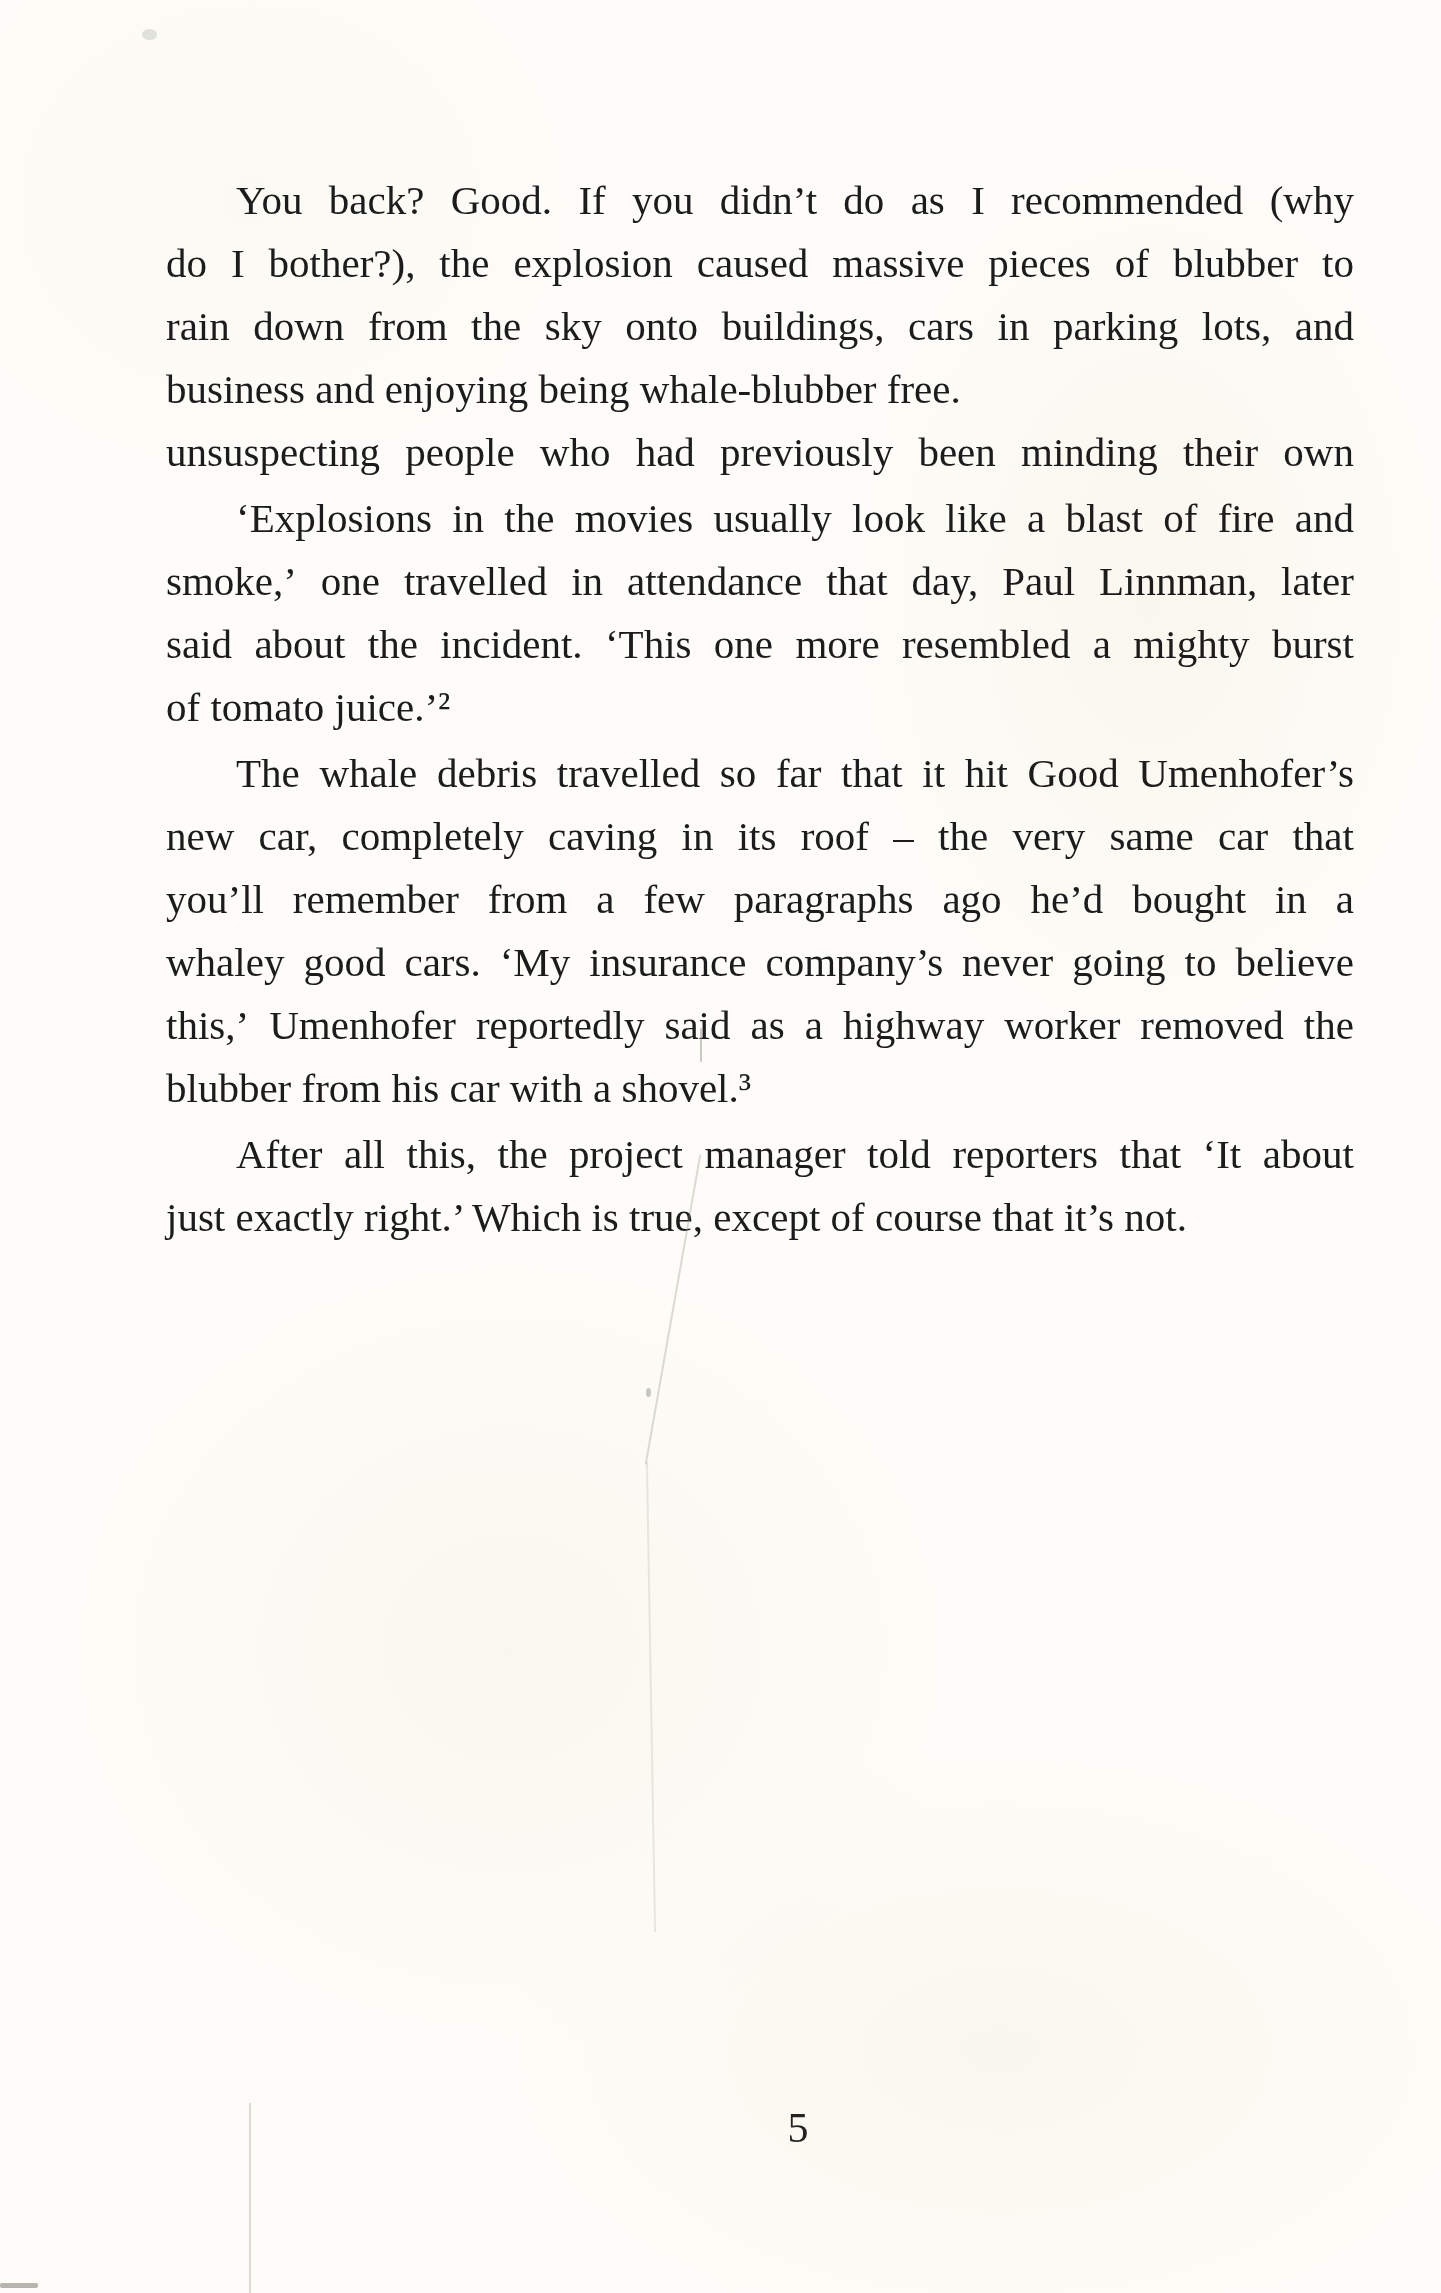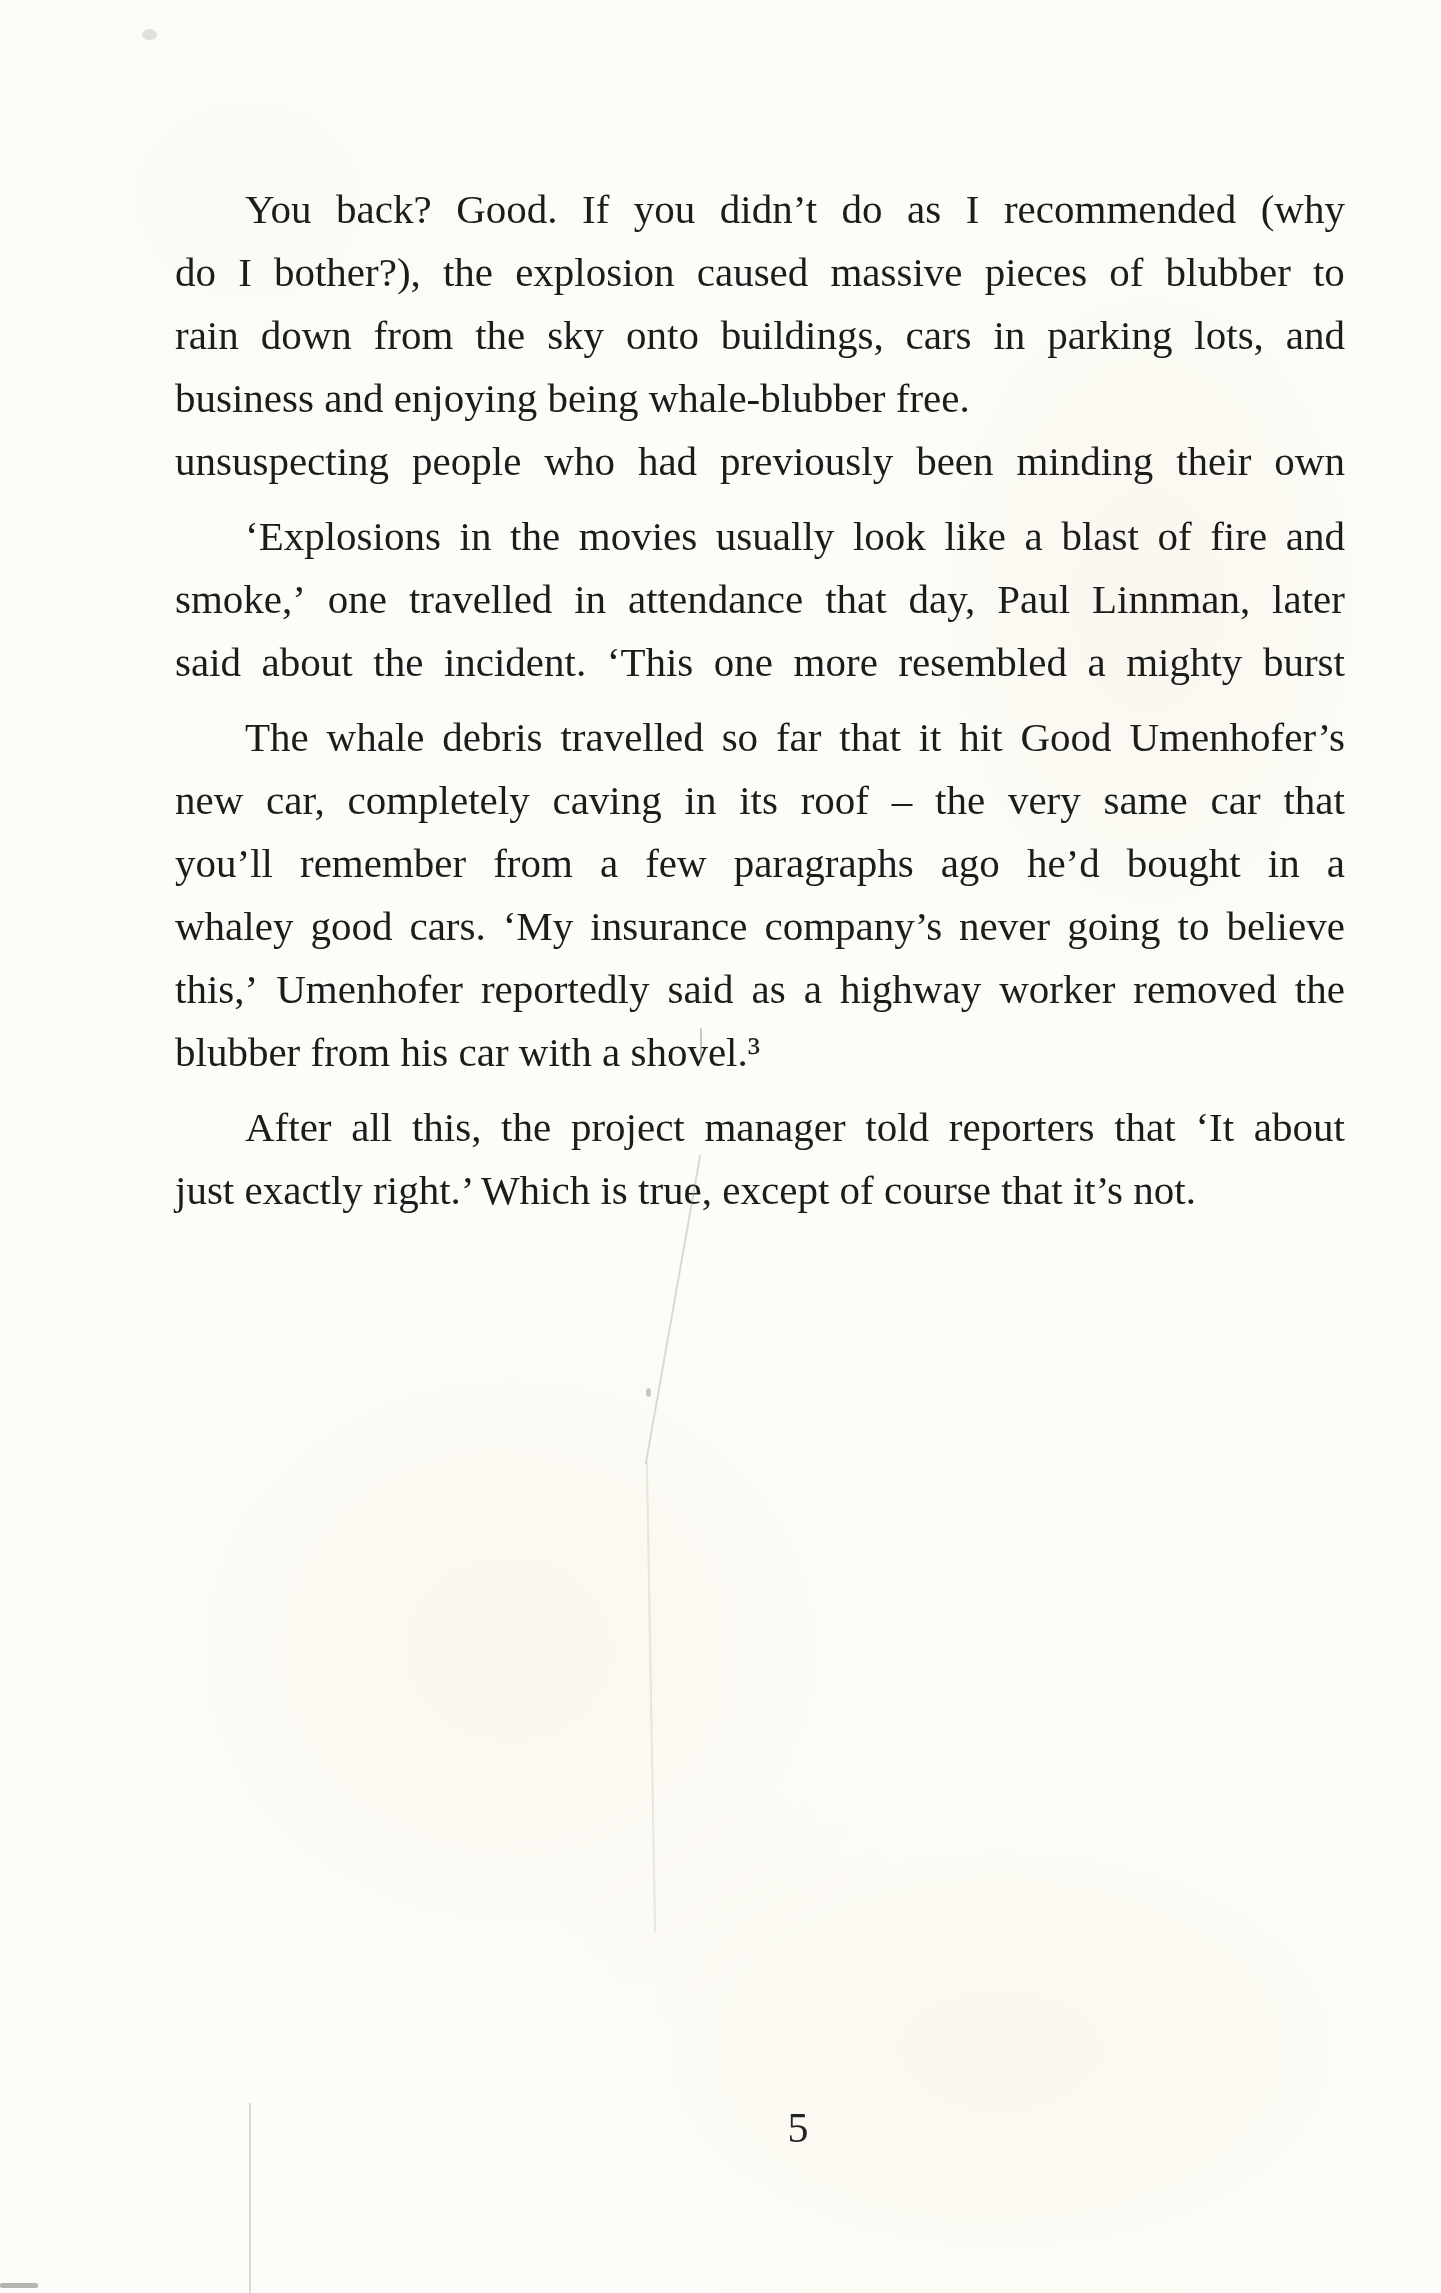--- a/index.html
+++ b/index.html
@@ -41,21 +41,21 @@
   
   #text-block {
     position: absolute;
     left: 163px;
     top: 166px;
     width: 1194px;
     color: #1c1c1c;
     font-size: 41px;
     letter-spacing: 0;
   }
-  .para { margin: 12px; }
+  .para { margin: 3px; }
   .line {
     height: 63px;
     line-height: 63px;
     white-space: pre;
   }
   .line.j {
     display: flex;
     justify-content: space-between;
   }
   .line.ind { padding-left: 70px; }
@@ -125,20 +125,21 @@
         <div class="line j ind"><span>You</span><span>back?</span><span>Good.</span><span>If</span><span>you</span><span>didn’t</span><span>do</span><span>as</span><span>I</span><span>recommended</span><span>(why</span></div>
         <div class="line j"><span>do</span><span>I</span><span>bother?),</span><span>the</span><span>explosion</span><span>caused</span><span>massive</span><span>pieces</span><span>of</span><span>blubber</span><span>to</span></div>
         <div class="line j"><span>rain</span><span>down</span><span>from</span><span>the</span><span>sky</span><span>onto</span><span>buildings,</span><span>cars</span><span>in</span><span>parking</span><span>lots,</span><span>and</span></div>
         <div class="line">business and enjoying being whale-blubber free.</div>
         <div class="line j"><span>unsuspecting</span><span>people</span><span>who</span><span>had</span><span>previously</span><span>been</span><span>minding</span><span>their</span><span>own</span></div>
       </div>
       <div class="para">
         <div class="line j ind"><span>‘Explosions</span><span>in</span><span>the</span><span>movies</span><span>usually</span><span>look</span><span>like</span><span>a</span><span>blast</span><span>of</span><span>fire</span><span>and</span></div>
         <div class="line j"><span>smoke,’</span><span>one</span><span>travelled</span><span>in</span><span>attendance</span><span>that</span><span>day,</span><span>Paul</span><span>Linnman,</span><span>later</span></div>
         <div class="line j"><span>said</span><span>about</span><span>the</span><span>incident.</span><span>‘This</span><span>one</span><span>more</span><span>resembled</span><span>a</span><span>mighty</span><span>burst</span></div>
+        <div class="line">of tomato juice.’²</div>
       </div>
       <div class="para">
         <div class="line j ind"><span>The</span><span>whale</span><span>debris</span><span>travelled</span><span>so</span><span>far</span><span>that</span><span>it</span><span>hit</span><span>Good</span><span>Umenhofer’s</span></div>
         <div class="line j"><span>new</span><span>car,</span><span>completely</span><span>caving</span><span>in</span><span>its</span><span>roof</span><span>–</span><span>the</span><span>very</span><span>same</span><span>car</span><span>that</span></div>
         <div class="line j"><span>you’ll</span><span>remember</span><span>from</span><span>a</span><span>few</span><span>paragraphs</span><span>ago</span><span>he’d</span><span>bought</span><span>in</span><span>a</span></div>
         <div class="line j"><span>whaley</span><span>good</span><span>cars.</span><span>‘My</span><span>insurance</span><span>company’s</span><span>never</span><span>going</span><span>to</span><span>believe</span></div>
         <div class="line j"><span>this,’</span><span>Umenhofer</span><span>reportedly</span><span>said</span><span>as</span><span>a</span><span>highway</span><span>worker</span><span>removed</span><span>the</span></div>
         <div class="line">blubber from his car with a shovel.³</div>
       </div>
       <div class="para">

